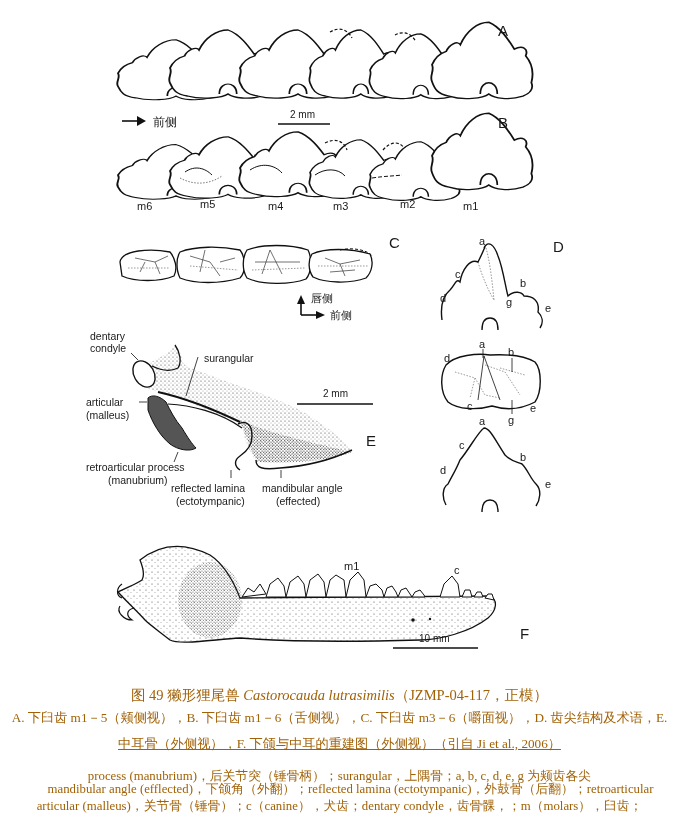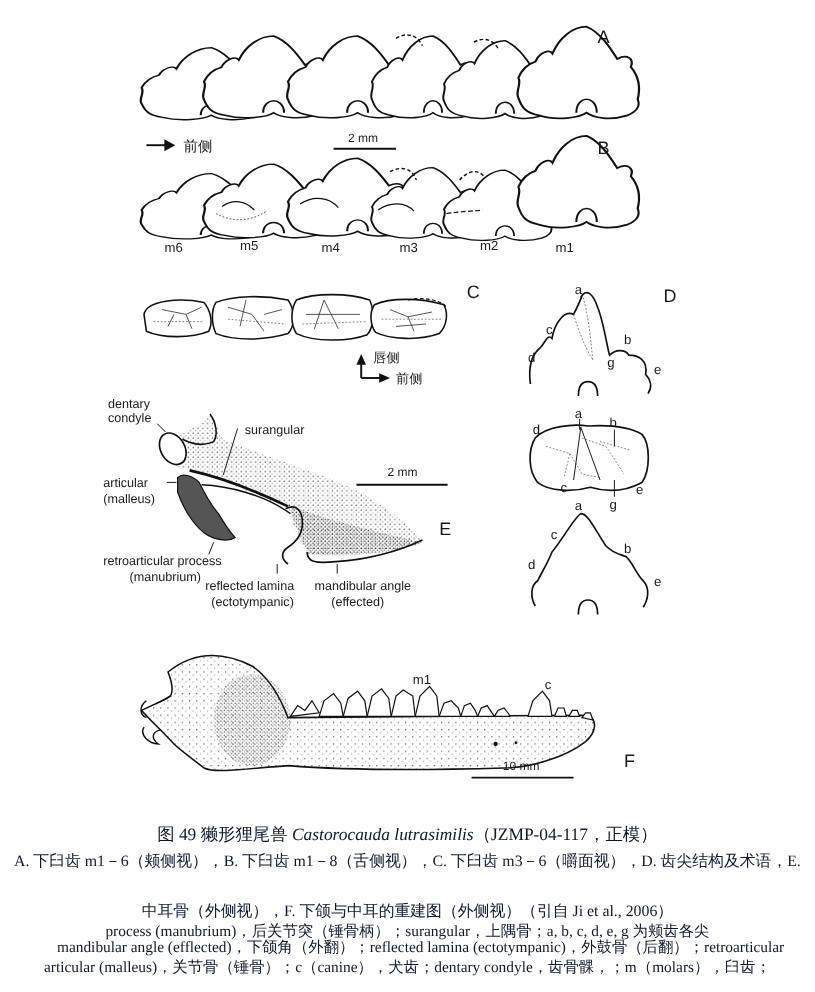--- a/index.html
+++ b/index.html
@@ -1,25 +1,25 @@
 <!DOCTYPE html>
 <html><head>
   <meta charset="utf-8">
   <style>
     html, body { margin: 0; padding: 0; background: #ffffff; }
     body { width: 679px; height: 827px; position: relative; overflow: hidden; font-family: "Liberation Sans", sans-serif; color: #1a1a1a; }
     .figure { position: absolute; left: 0; top: 0; width: 679px; height: 680px; }
     svg text { font-family: "Liberation Sans", sans-serif; fill: #1a1a1a; }
     .cn { font-family: "DejaVu Serif", serif; }
-    .caption { position: absolute; left: 0; width: 679px; text-align: center; font-family: "Liberation Serif", serif; color: #0f172a; }
+    .caption { position: absolute; left: 0; width: 679px; text-align: center; font-family: "Liberation Serif", serif; color: #a16207; }
     .cap-title { top: 686px; font-size: 14.5px; }
     .cap-title i { font-style: italic; }
     .cap-line { font-size: 13.2px; line-height: 22px; white-space: nowrap; }
     .l1 { top: 707px; }
-    .l2 { top: 748px; }
+    .l2 { top: 733px; text-decoration: underline; }
     .l3 { top: 795px; font-size: 12.8px; }
     .l4 { top: 778px; font-size: 12.8px; padding-left: 11px; }
     .l5 { top: 765px; font-size: 12.8px; }
   </style>
 </head>
 <body>
 
 <svg class="figure" width="679" height="680" viewBox="0 0 679 680" xmlns="http://www.w3.org/2000/svg">
   <defs>
     <pattern id="stipple" width="4" height="4" patternUnits="userSpaceOnUse">
@@ -221,17 +221,17 @@
     <text x="454" y="574" font-size="11">c</text>
     <line x1="393" y1="648" x2="478" y2="648" stroke="#111" stroke-width="1.6"></line>
     <text x="419" y="642" font-size="10">10 mm</text>
     <text x="520" y="639" font-size="15">F</text>
   </g>
 </svg>
 
 <div class="caption cap-title">
   <span>图 49  獭形狸尾兽 </span><i>Castorocauda lutrasimilis</i><span>（JZMP-04-117，正模）</span>
 </div>
-<div class="caption cap-line l1">A. 下臼齿 m1－6（颊侧视），B. 下臼齿 m1－8（舌侧视），C. 下臼齿 m3－6（嚼面视），D. 齿尖结构及术语，E.</div>
+<div class="caption cap-line l1">A. 下臼齿 m1－5（颊侧视），B. 下臼齿 m1－6（舌侧视），C. 下臼齿 m3－6（嚼面视），D. 齿尖结构及术语，E.</div>
 <div class="caption cap-line l2">中耳骨（外侧视），F. 下颌与中耳的重建图（外侧视）（引自 Ji et al., 2006）</div>
 <div class="caption cap-line l3">articular (malleus)，关节骨（锤骨）；c（canine），犬齿；dentary condyle，齿骨髁，；m（molars），臼齿；</div>
 <div class="caption cap-line l4">mandibular angle (efflected)，下颌角（外翻）；reflected lamina (ectotympanic)，外鼓骨（后翻）；retroarticular</div>
 <div class="caption cap-line l5">process (manubrium)，后关节突（锤骨柄）；surangular，上隅骨；a, b, c, d, e, g 为颊齿各尖</div>
 
 </body></html>

